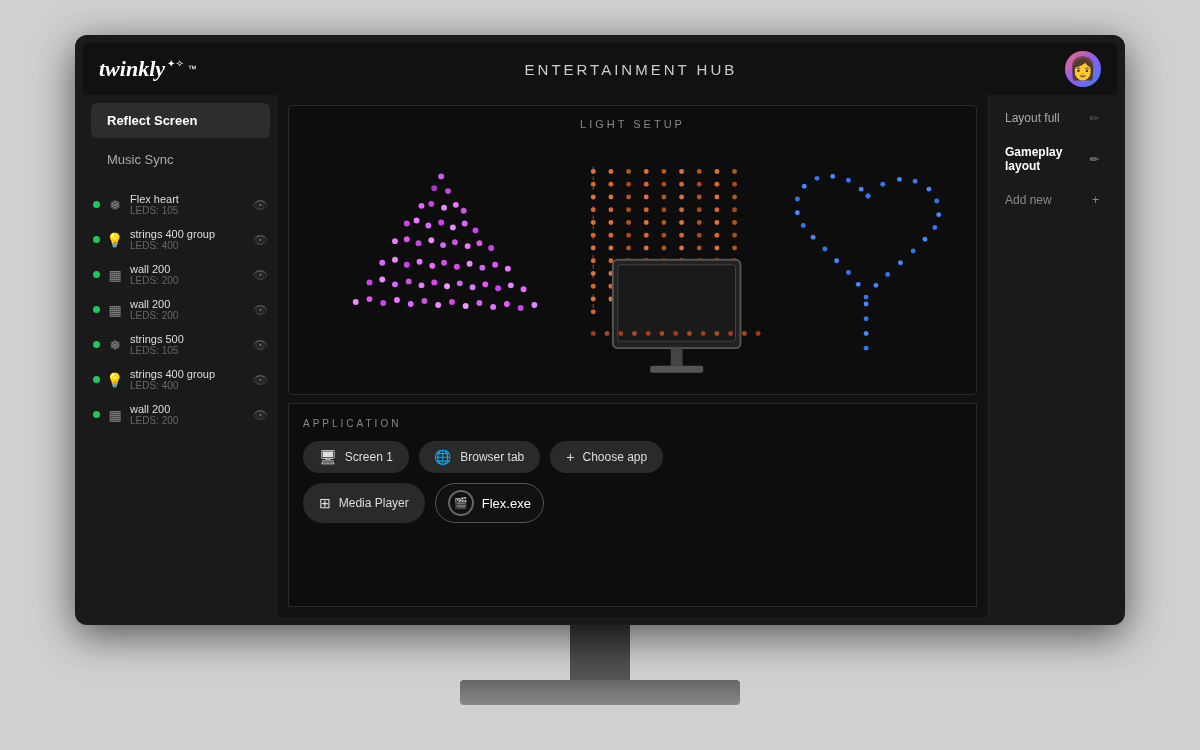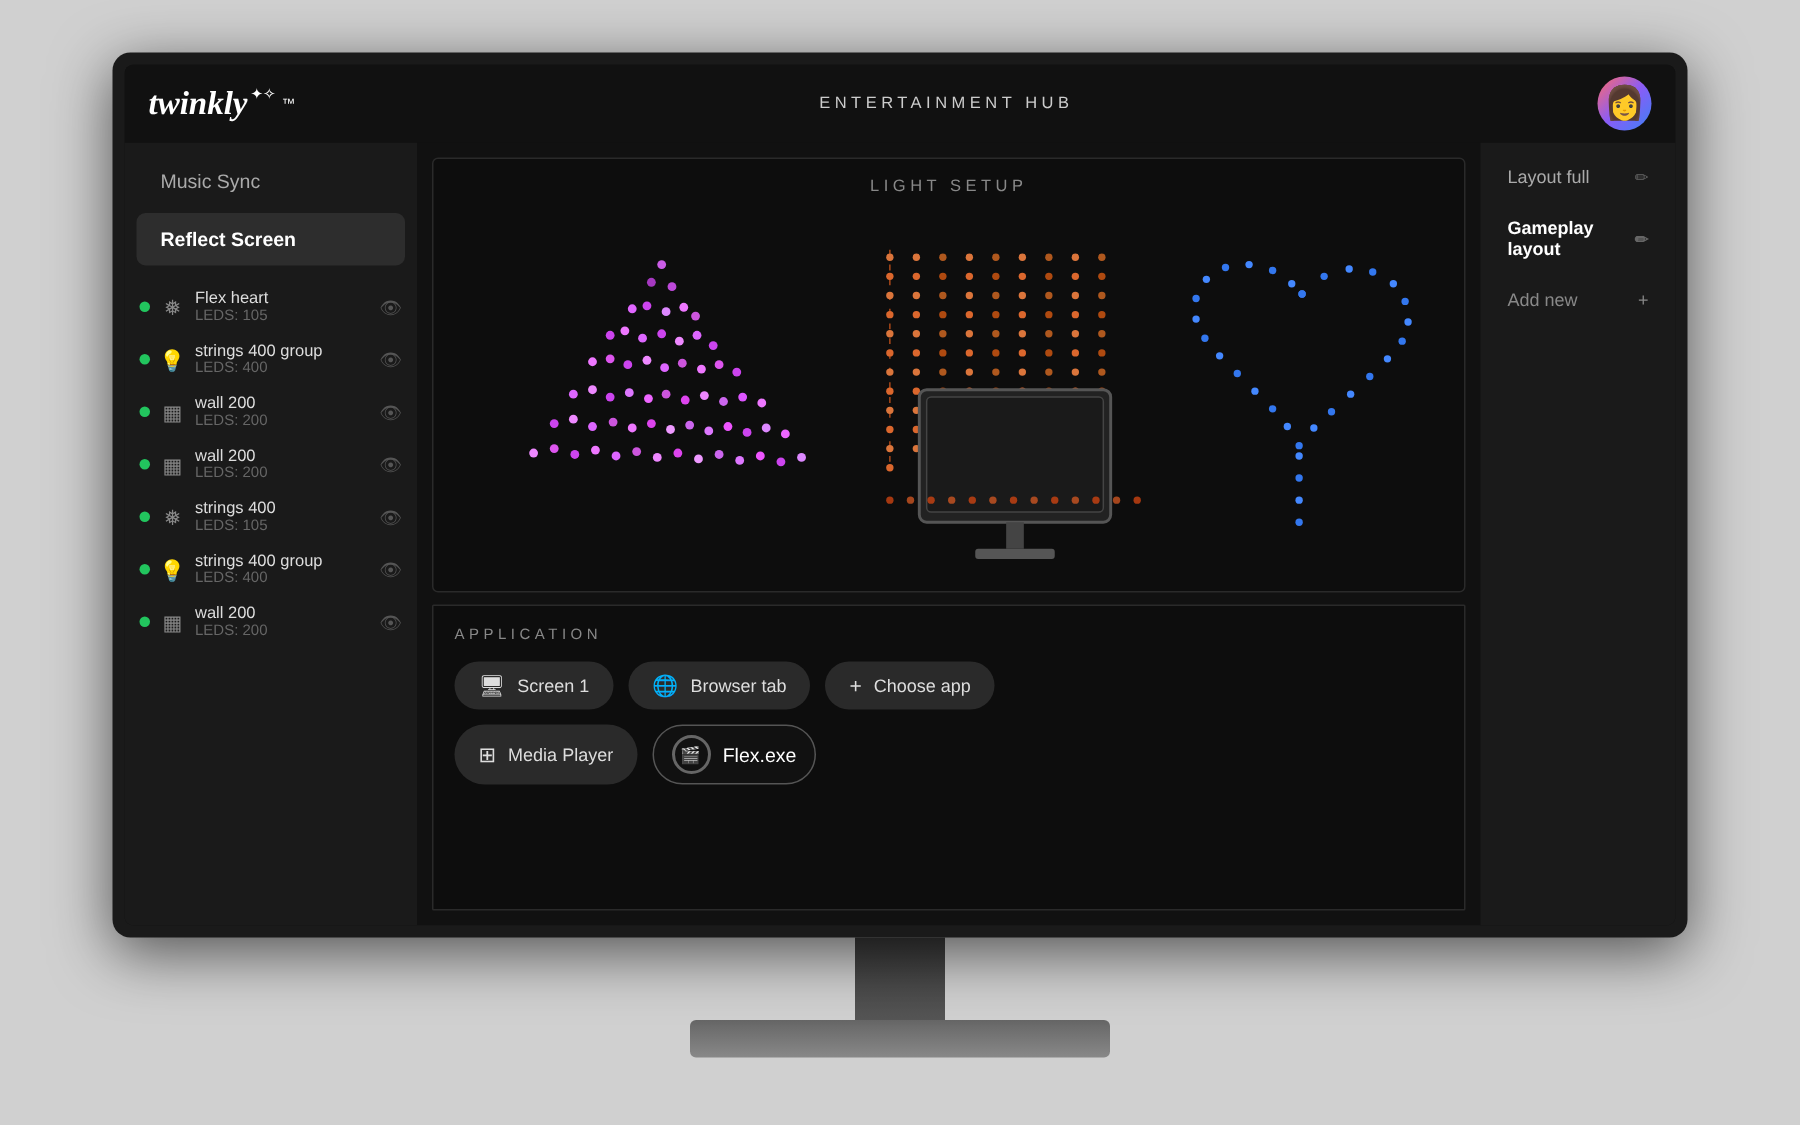--- a/index.html
+++ b/index.html
@@ -87,21 +87,21 @@
     }
 
     .logo-stars {
       font-size: 10px;
       color: #fff;
       position: relative;
       top: -6px;
     }
 
     .header-title {
-      font-size: 11px;
+      font-size: 15px;
       letter-spacing: 3px;
       color: #ccc;
       text-transform: uppercase;
     }
 
     .avatar {
       width: 36px;
       height: 36px;
       border-radius: 50%;
       background: linear-gradient(135deg, #ff6b6b, #8b5cf6, #3b82f6);
@@ -359,22 +359,22 @@
           </div>
           <span class="header-title">ENTERTAINMENT HUB</span>
           <div class="avatar">
             <span style="font-size:22px">👩</span>
           </div>
         </div>
 
         <div class="main-content">
 
           <div class="sidebar">
+            <div class="nav-item active">Reflect Screen</div>
             <div class="nav-item">Music Sync</div>
-            <div class="nav-item active">Reflect Screen</div>
 
             <div class="devices-list">
 
               <div class="device-item">
                 <div class="device-dot"></div>
                 <div class="device-icon">❅</div>
                 <div class="device-info">
                   <div class="device-name">Flex heart</div>
                   <div class="device-leds">LEDS: 105</div>
                 </div>
@@ -404,21 +404,21 @@
                 <div class="device-info">
                   <div class="device-name">wall 200</div>
                   <div class="device-leds">LEDS: 200</div>
                 </div>
                 <div class="device-eye">👁</div>
               </div>
               <div class="device-item">
                 <div class="device-dot"></div>
                 <div class="device-icon">❅</div>
                 <div class="device-info">
-                  <div class="device-name">strings 400</div>
+                  <div class="device-name">strings 500</div>
                   <div class="device-leds">LEDS: 105</div>
                 </div>
                 <div class="device-eye">👁</div>
               </div>
               <div class="device-item">
                 <div class="device-dot"></div>
                 <div class="device-icon">💡</div>
                 <div class="device-info">
                   <div class="device-name">strings 400 group</div>
                   <div class="device-leds">LEDS: 400</div>

